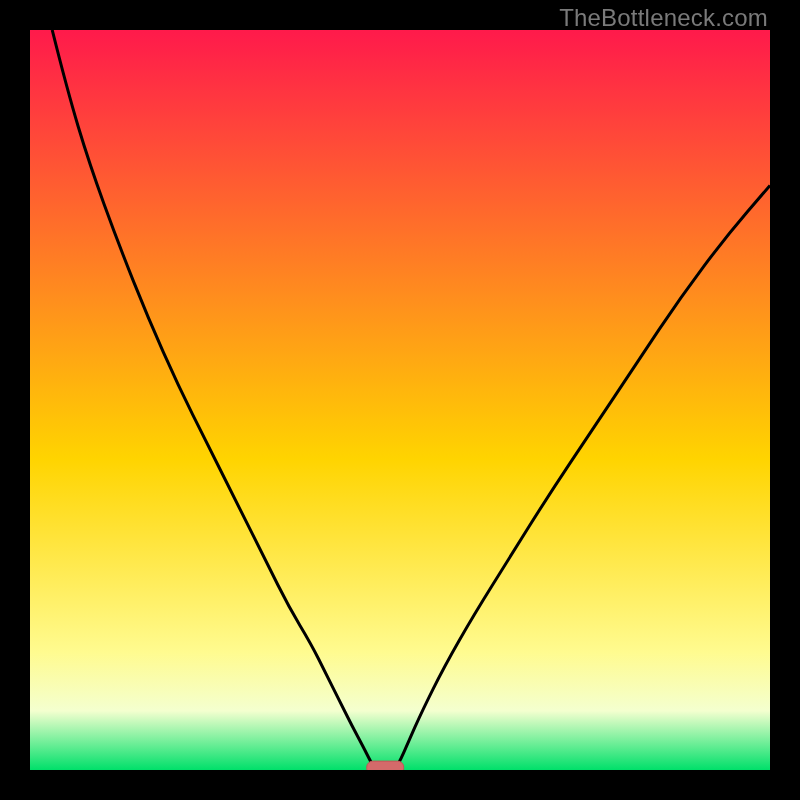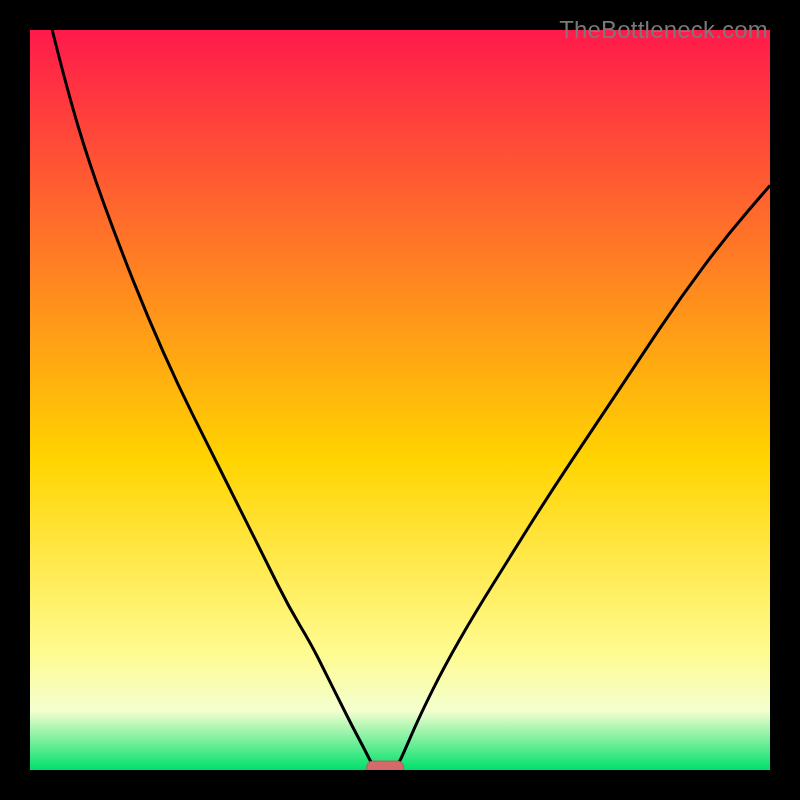--- a/index.html
+++ b/index.html
@@ -21,21 +21,21 @@
   }
   .plot {
     position: absolute;
     left: 0;
     top: 0;
     width: 740px;
     height: 740px;
   }
   .watermark {
     position: absolute;
-    top: 16px;
+    top: 4px;
     right: 32px;
     color: #7a7a7a;
     font-size: 24px;
     font-weight: 500;
     letter-spacing: 0.2px;
   }
   svg { display: block; }
 </style>
 </head>
 <body>

